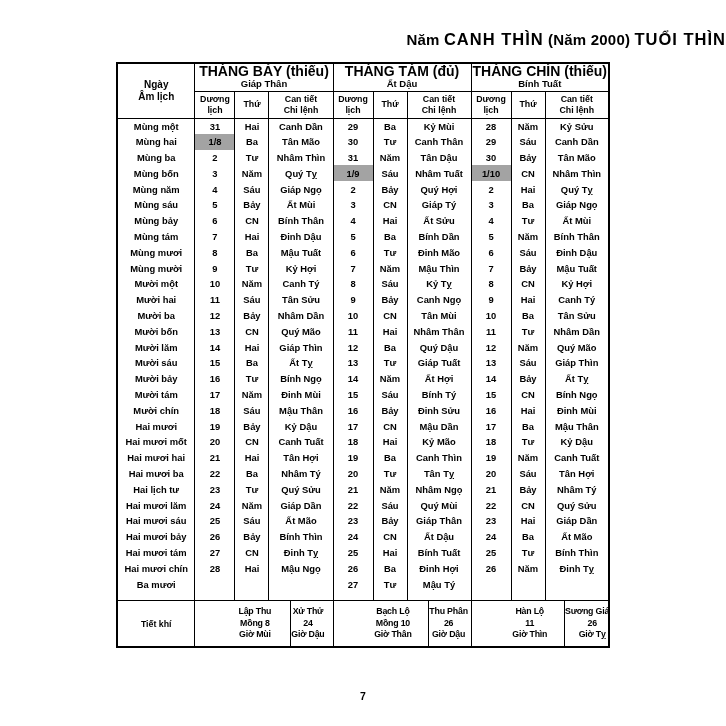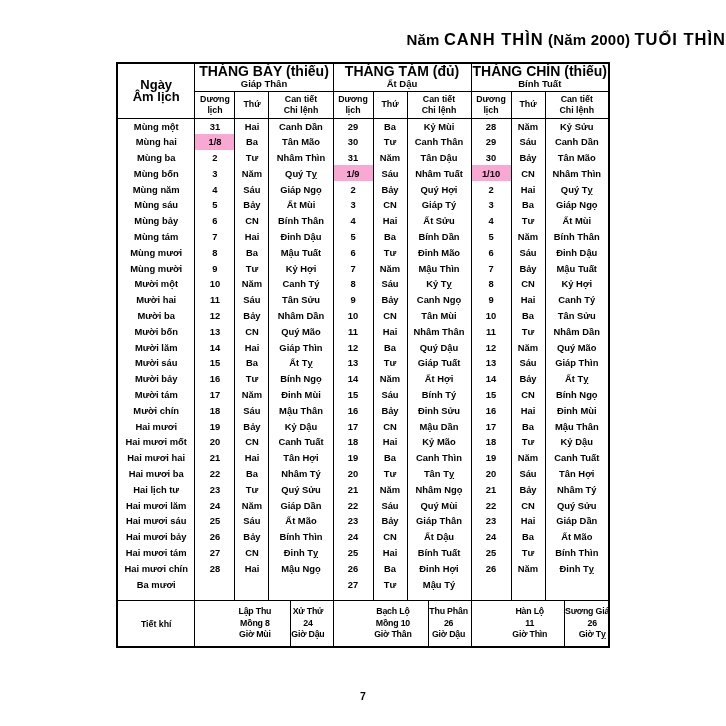--- a/index.html
+++ b/index.html
@@ -17,32 +17,32 @@
 
   table.cal {
     border-collapse:collapse; table-layout:fixed;
     width:492px; margin:13px auto 0;
     border:2px solid #000;
   }
   table.cal th, table.cal td {
     font-weight:bold; white-space:nowrap; overflow:hidden;
     text-align:center; vertical-align:middle; padding:0;
   }
-  .corner { font-size:13px; line-height:12px; border-bottom:1.5px solid #000; }
+  .corner { font-size:10px; line-height:12px; border-bottom:1.5px solid #000; }
   th.month { border-left:1.5px solid #000; border-bottom:1px solid #000; height:28px; }
   th.month .mname { font-size:14px; line-height:13px; }
   th.month .mcc   { font-size:9.5px; line-height:12px; }
   th.sub { font-size:8.8px; line-height:11px; height:27px; border-bottom:1.5px solid #000; border-left:1px solid #000; }
   th.sub.sec-start { border-left:1.5px solid #000; }
 
   tr.body td { height:15.8px; font-size:9.4px; }
   td.dayname { text-align:left; padding-left:8px; }
   td.num { border-left:1.5px solid #000; }
   td.thu, td.cc { border-left:1px solid #000; }
-  td.hl { background:#f9a8d4; }
+  td.hl { background:#a3a3a3; }
 
   tr.spacer td { height:9px; }
   tr.spacer td.num { border-left:1.5px solid #000; }
   tr.spacer td.thu, tr.spacer td.cc { border-left:1px solid #000; }
 
   tr.tk-row td { border-top:1.5px solid #000; height:46px; font-size:8.8px; }
   td.tk-label { font-size:9.4px; }
   td.tk { border-left:1.5px solid #000; padding:0; }
   .tk-wrap { display:flex; height:100%; align-items:center;padding-left:24px; }
   .tk-half { width:74px; line-height:11.5px; text-align:center; letter-spacing:-.2px; }

